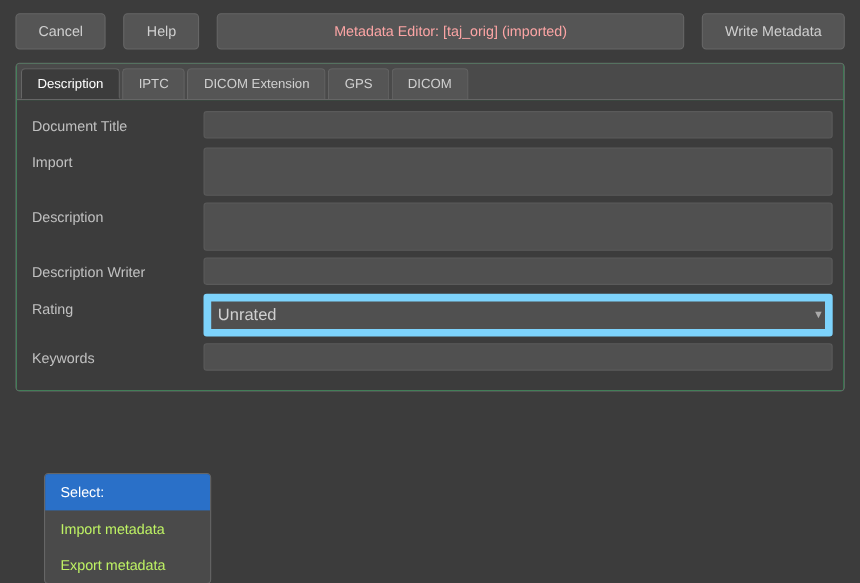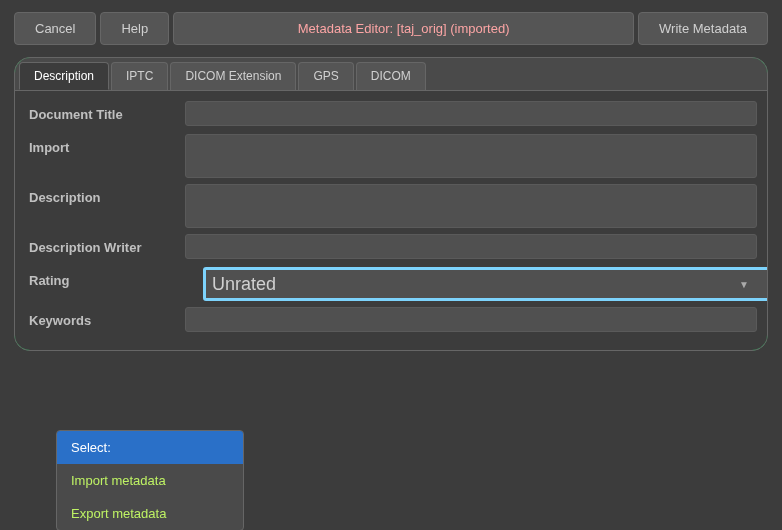--- a/index.html
+++ b/index.html
@@ -12,21 +12,21 @@
       font-size: 13px;
       color: #d0d0d0;
       overflow: hidden;
       position: relative;
     }
 
     .top-bar {
       display: flex;
       align-items: center;
       padding: 12px 14px;
-      gap: 4px;
+      gap: 16px;
       background: #3c3c3c;
     }
 
     .top-bar button {
       padding: 8px 20px;
       background: #555;
       color: #d0d0d0;
       border: 1px solid #666;
       border-radius: 4px;
       cursor: pointer;
@@ -41,21 +41,21 @@
       border: 1px solid #666;
       border-radius: 4px;
       color: #fca5a5;
       font-size: 13px;
     }
 
     .main-panel {
       margin: 0 14px;
       background: #22c55e;
       border: 1px solid #666;
-      border-radius: 16px;
+      border-radius: 4px;
       overflow: hidden;
     }
 
     .tabs {
       display: flex;
       background: #4a4a4a;
       border-bottom: 1px solid #666;
       padding: 4px 4px 0 4px;
       gap: 2px;
     }
@@ -101,21 +101,20 @@
       align-items: flex-start;
       margin-bottom: 6px;
     }
 
     .form-label {
       width: 160px;
       min-width: 160px;
       padding: 6px 4px;
       color: #c0c0c0;
       font-size: 13px;
-      font-weight: bold;
     }
 
     .form-input {
       flex: 1;
       background: #505050;
       border: 1px solid #5a5a5a;
       border-radius: 3px;
       color: #d0d0d0;
       padding: 4px 6px;
       font-size: 13px;
@@ -128,51 +127,50 @@
     }
 
     .select-wrap {
       flex: 1;
       position: relative;
     }
 
     .select-wrap select {
       width: 100%;
       background: #505050;
-      border: 3px solid #7dd3fc;
+      border: 7px solid #7dd3fc;
       border-radius: 3px;
       color: #d0d0d0;
       padding: 4px 28px 4px 6px;
-      font-size: 18px;
+      font-size: 15px;
       outline: none;
       appearance: none;
       -webkit-appearance: none;
       cursor: pointer;
-      margin-left: 18px;
     }
 
     .select-arrow {
       position: absolute;
       right: 8px;
       top: 50%;
       transform: translateY(-50%);
       color: #aaa;
       pointer-events: none;
       font-size: 10px;
     }
 
     
     .dropdown-menu {
       position: absolute;
-      left: 56px;
+      left: 40px;
       top: 430px;
       background: #4a4a4a;
       border: 1px solid #666;
       border-radius: 4px;
-      width: 188px;
+      width: 152px;
       z-index: 100;
       overflow: hidden;
     }
 
     .dropdown-item {
       padding: 9px 14px;
       cursor: pointer;
       color: #bef264;
       font-size: 13px;
     }

